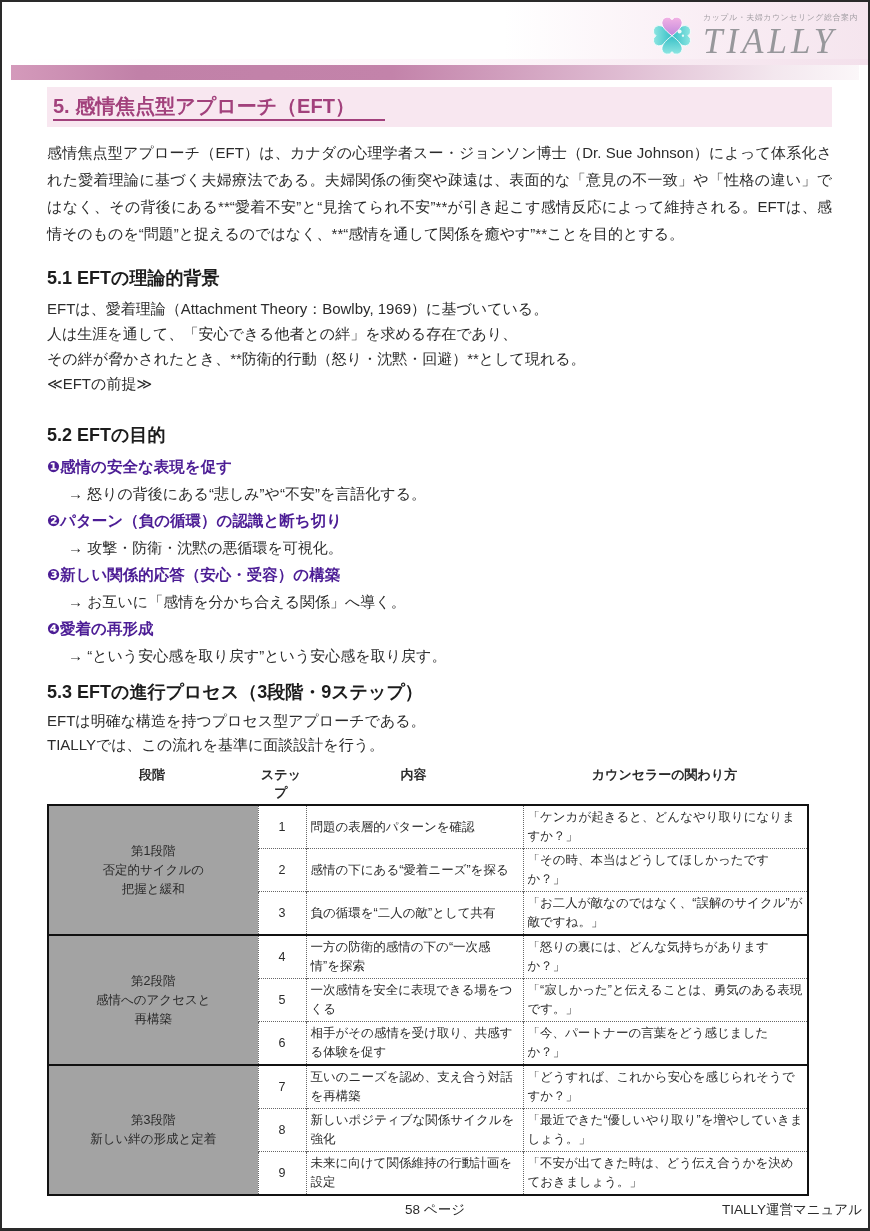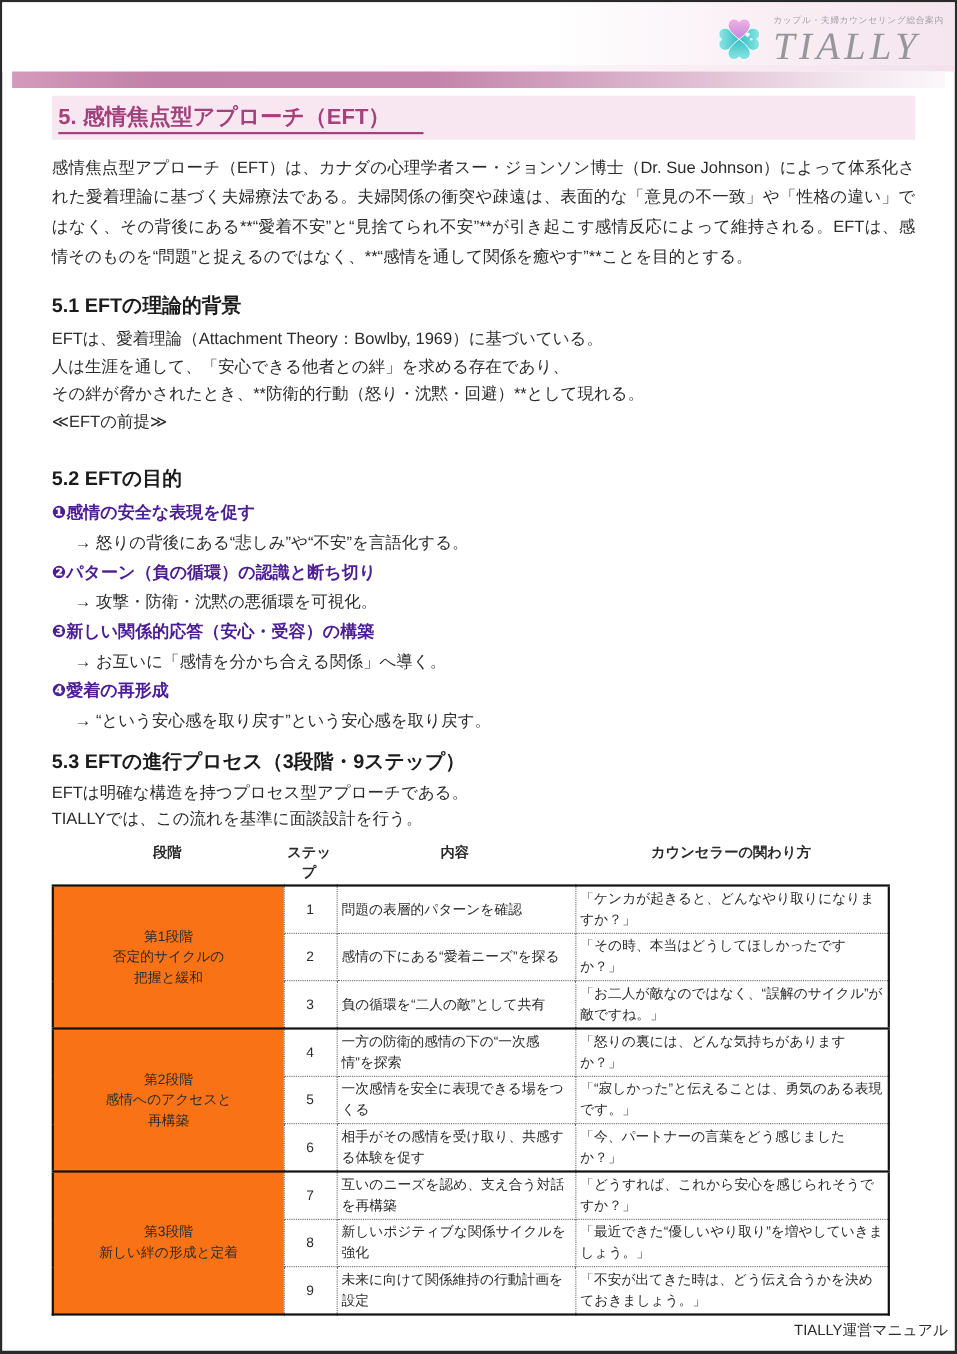--- a/index.html
+++ b/index.html
@@ -136,21 +136,21 @@
   table.steps td {
     font-size: 12.5px;
     line-height: 19px;
     vertical-align: middle;
     border-top: 1px dotted #666;
     border-left: 1px dotted #666;
     height: 43px;
     padding: 2px 4px;
   }
   td.stage {
-    background: #f97316;
+    background: #a3a3a3;
     text-align: center;
     border-left: none;
     line-height: 25px;
     font-size: 12.5px;
   }
   td.step { text-align: center; }
   td.quote { padding-left: 6px; }
 
   
   .footer {
@@ -323,16 +323,17 @@
             <td class="step">9</td>
             <td class="cont">未来に向けて関係維持の行動計画を設定</td>
             <td class="quote">「不安が出てきた時は、どう伝え合うかを決めておきましょう。」</td>
           </tr>
         </tbody>
       </table>
     </div>
   </div>
 
   <div class="footer">
+    <span class="page-num">58 ページ</span>
     <span class="manual-name">TIALLY運営マニュアル</span>
   </div>
 
 </div>
 
 </body></html>

